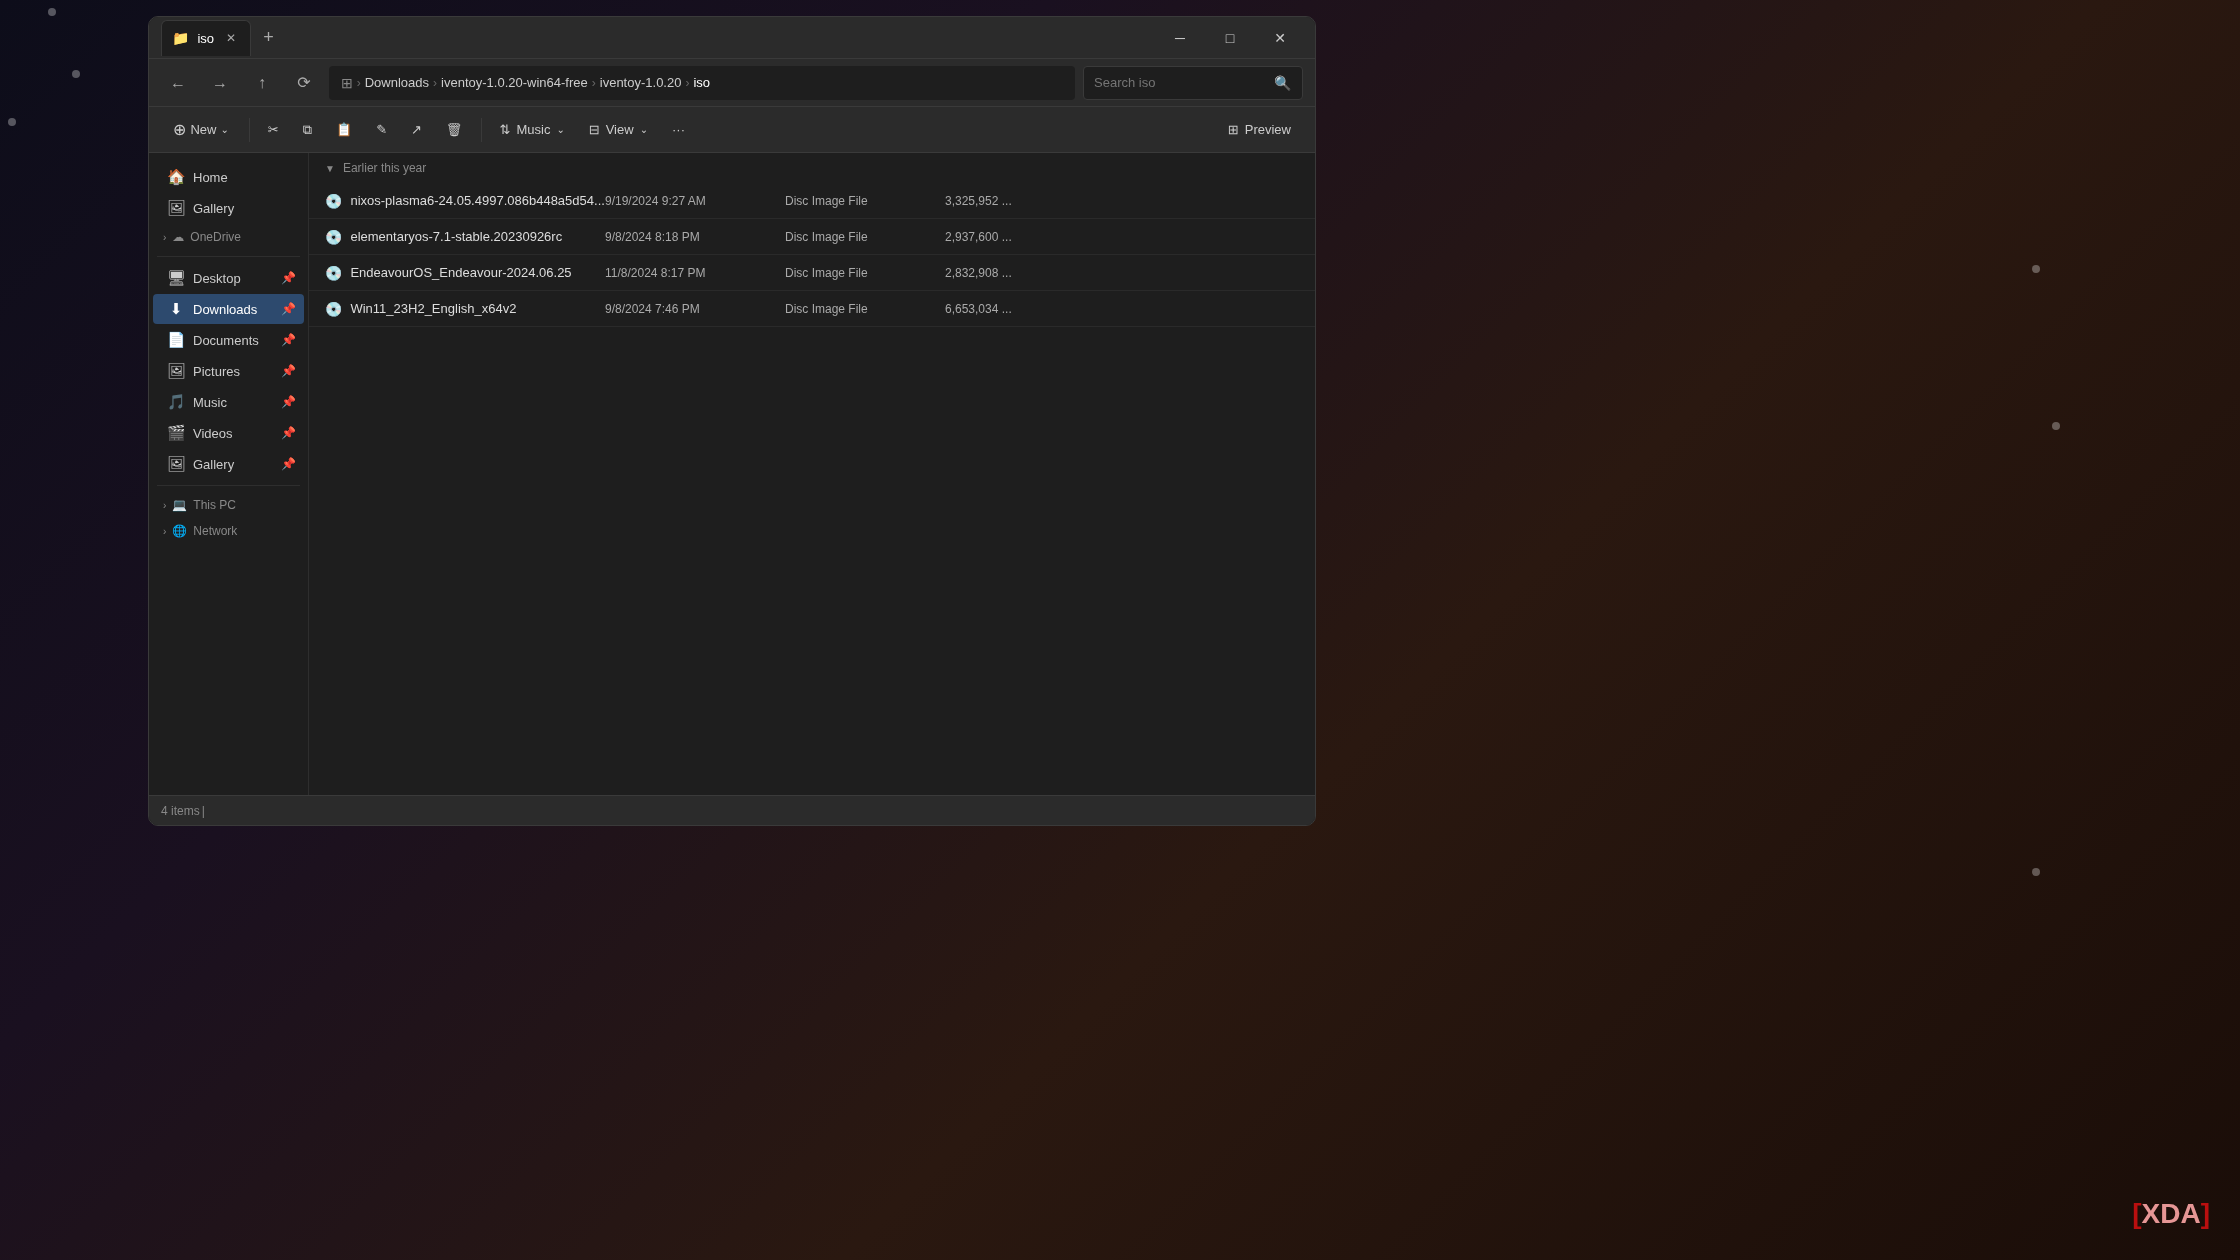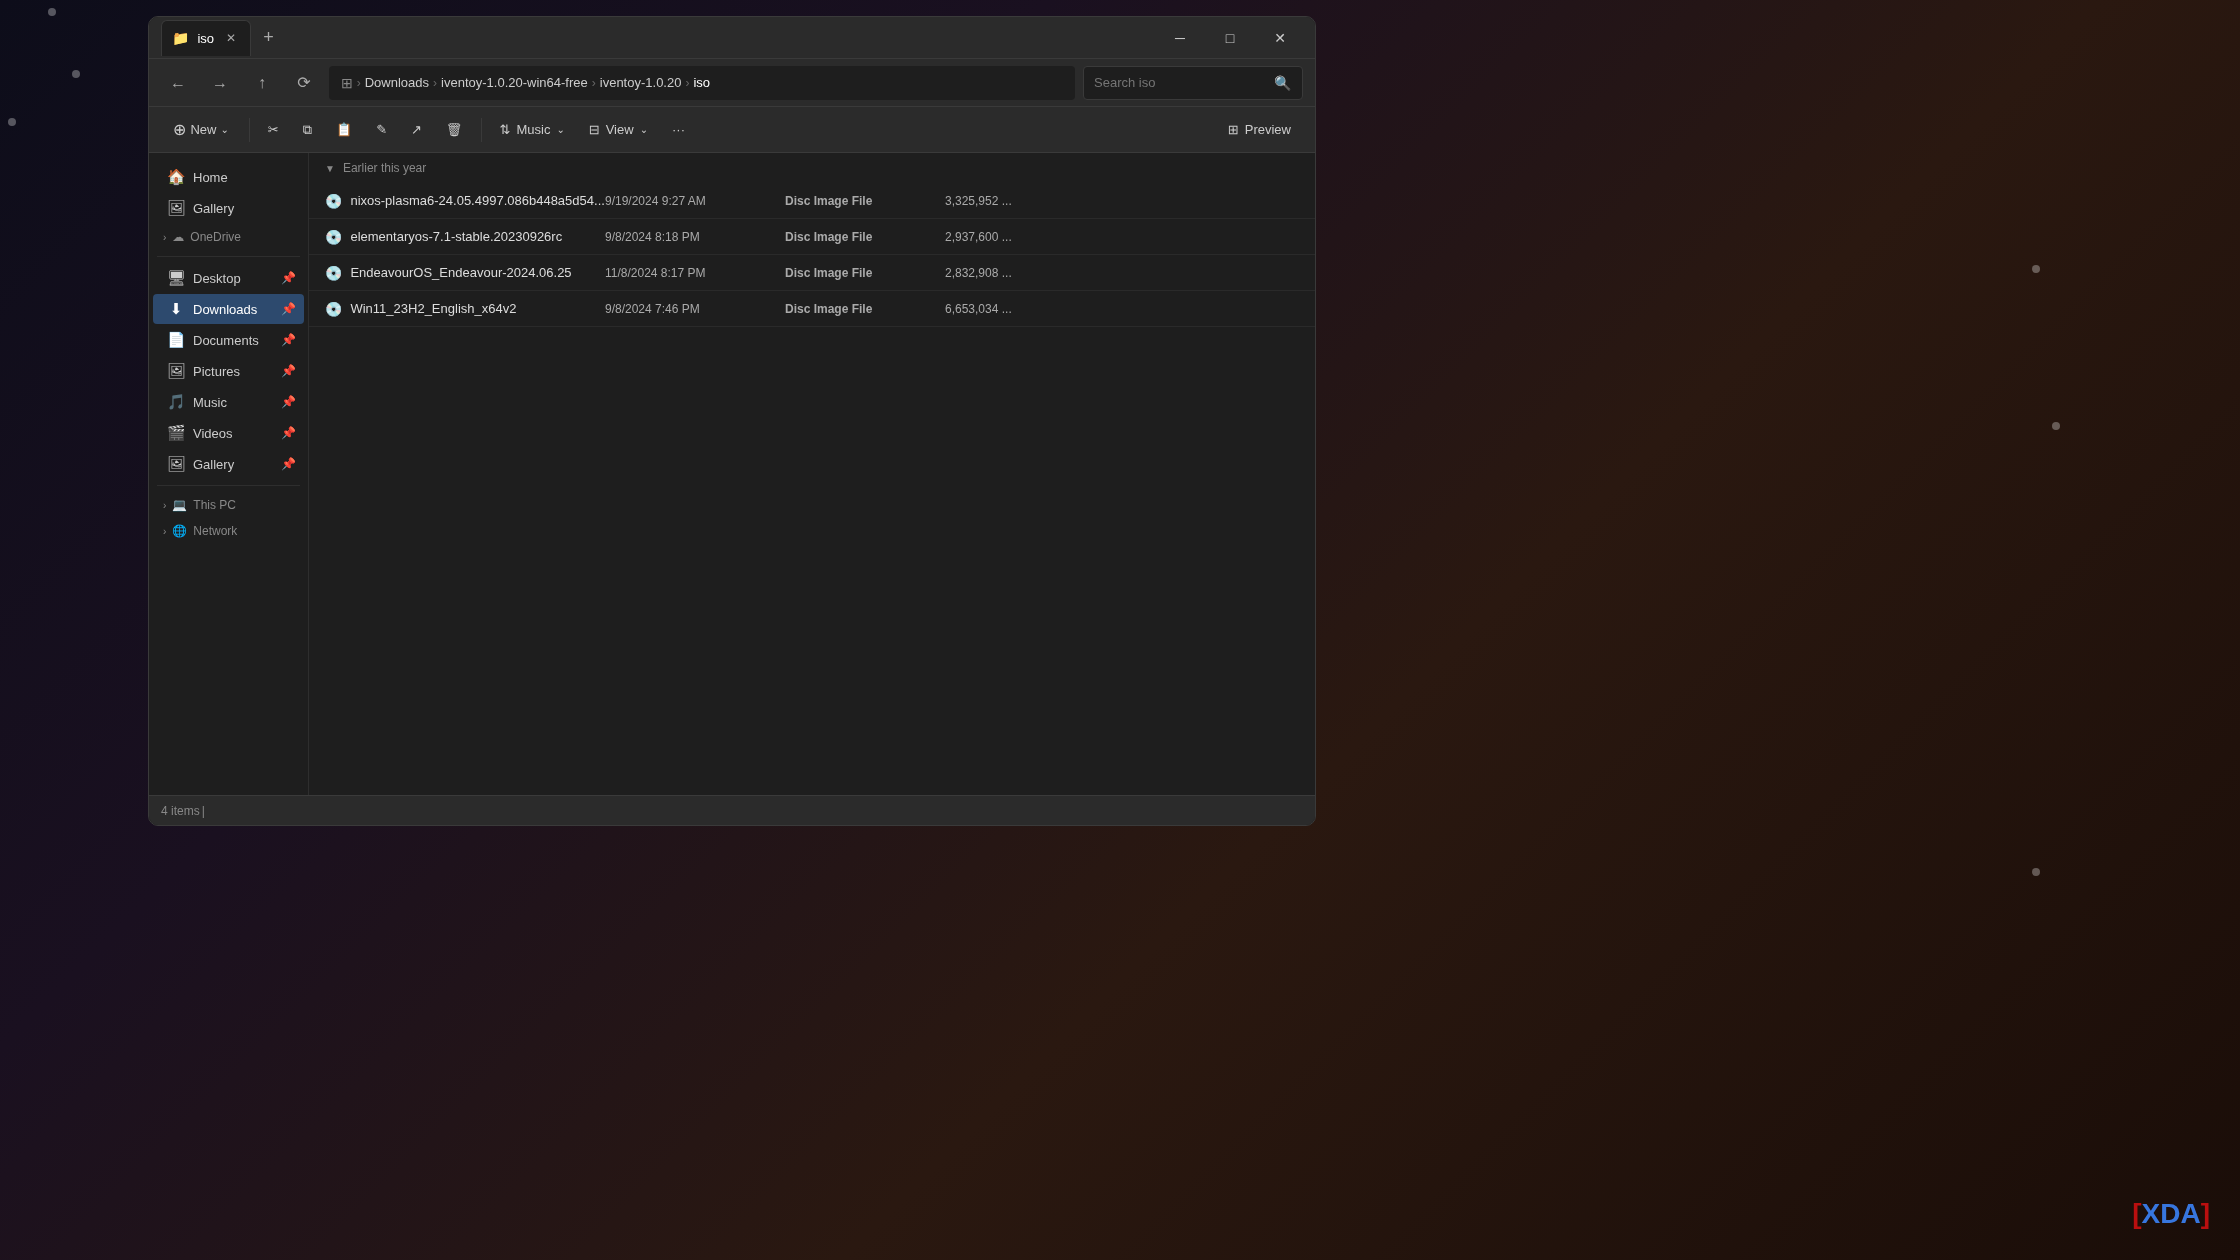--- a/index.html
+++ b/index.html
@@ -335,21 +335,21 @@
       align-items: center;
       gap: 8px;
       width: 280px;
       color: #ddd;
       font-size: 13px;
       overflow: hidden;
     }
     .file-cell-name .file-icon { color: #7090c0; font-size: 14px; flex-shrink: 0; }
     .file-cell-name span { overflow: hidden; text-overflow: ellipsis; white-space: nowrap; }
     .file-cell-date { width: 180px; color: #aaa; font-size: 12px; }
-    .file-cell-type { width: 160px; color: #aaa; font-size: 12px; font-weight: bold; }
+    .file-cell-type { width: 160px; color: #aaa; font-size: 12px; }
     .file-cell-size { width: 120px; color: #aaa; font-size: 12px; }
 
     
     .status-bar {
       height: 30px;
       background: #2b2b2b;
       border-top: 1px solid #3a3a3a;
       display: flex;
       align-items: center;
       padding: 0 12px;
@@ -363,21 +363,21 @@
       position: absolute;
       bottom: 30px;
       right: 30px;
       color: #fff;
       font-size: 28px;
       font-weight: bold;
       opacity: 0.9;
       z-index: 5;
     }
     .xda-bracket { color: #cc1010; }
-    .xda-text { color: #3b82f6; }
+    .xda-text { color: #fca5a5; }
 
     
     .dot {
       position: absolute;
       width: 8px;
       height: 8px;
       border-radius: 50%;
       background: rgba(255,255,255,0.3);
     }
   </style>

